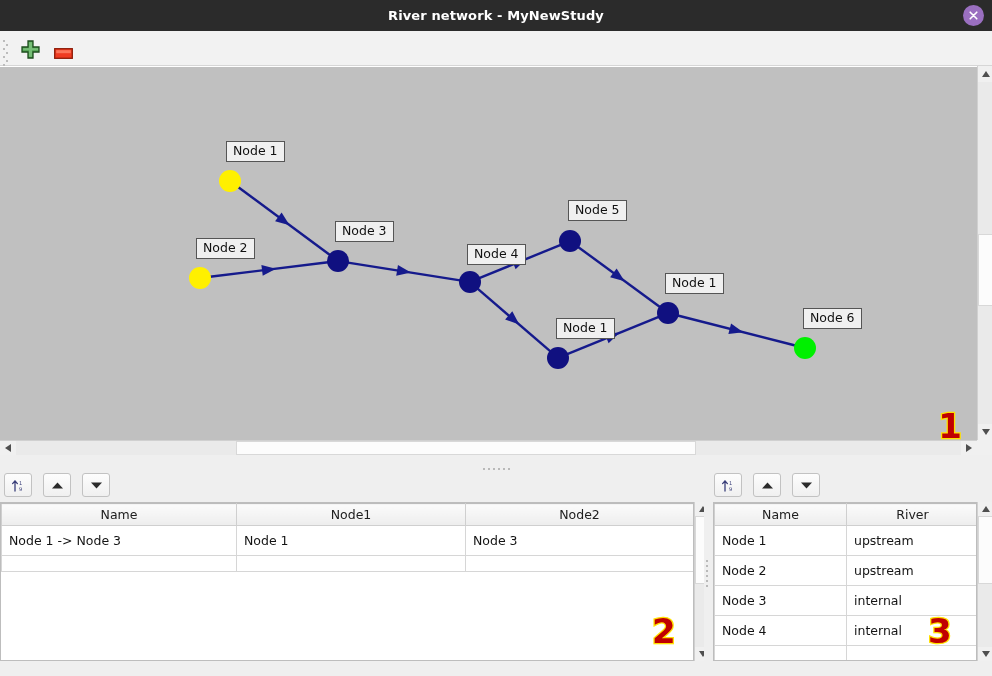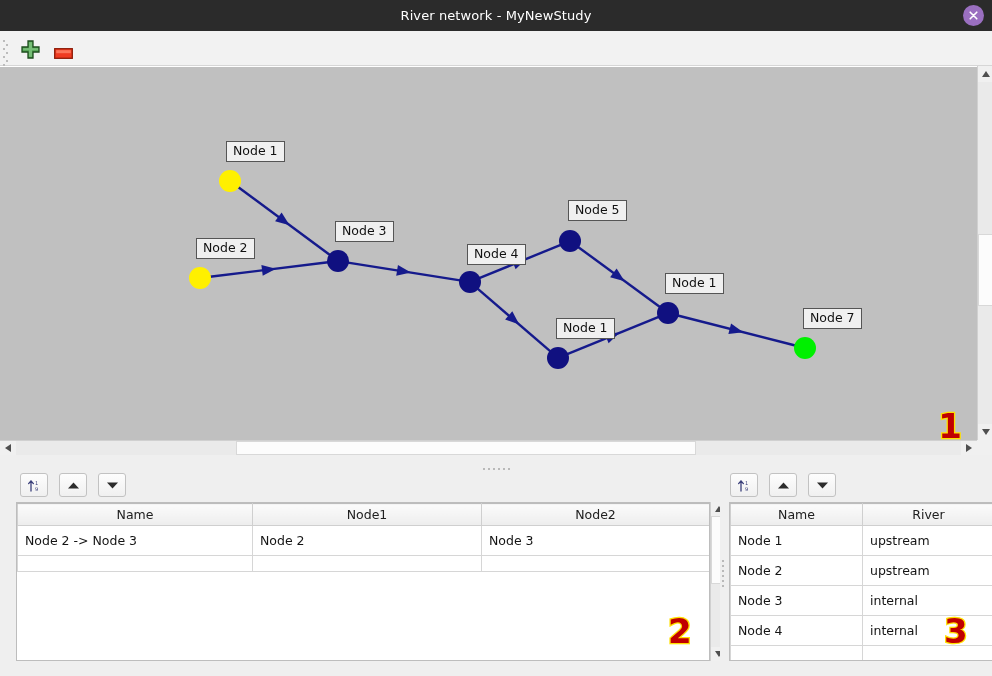--- a/index.html
+++ b/index.html
@@ -8,21 +8,21 @@
     width: 992px; height: 676px;
     overflow: hidden;
     font-family: "DejaVu Sans", "Liberation Sans", sans-serif;
     background: #efefef;
   }
 
   
   #titlebar {
     position: absolute; left: 0; top: 0; width: 992px; height: 31px;
     background: #2b2b2b;
-    display: flex; align-items: center; justify-content: center;
+    display: flex; align-items: center; justify-content: center; font-weight: bold;
   }
   #titlebar-text {
     color: #ffffff; font-size: 13px; letter-spacing: 0.1px;
   }
   #close-button {
     position: absolute; right: 8px; top: 5px;
     width: 21px; height: 21px; border-radius: 50%;
     background: #9a6fc0;
     display: flex; align-items: center; justify-content: center;
     cursor: pointer;
@@ -101,21 +101,21 @@
   #h-splitter {
     position: absolute; left: 0; top: 465px; width: 992px; height: 8px;
     background: #efefef;
     display: flex; align-items: center; justify-content: center;
     cursor: row-resize;
   }
   #h-splitter .dots { display: flex; gap: 3px; }
   #h-splitter .dots i { width: 2px; height: 2px; background: #b9b9b9; display: block; }
 
   
-  #bottom { position: absolute; left: 16px; top: 471px; width: 869px; height: 205px; background: #efefef; }
+  #bottom { position: absolute; left: 0; top: 471px; width: 869px; height: 205px; background: #efefef; }
 
   .tbl-toolbar { position: absolute; height: 26px; }
   .tb-button {
     width: 28px; height: 24px;
     border: 1px solid #c2c2c2; border-radius: 3px;
     background: linear-gradient(#fdfdfd, #f0f0f0);
     display: inline-flex; align-items: center; justify-content: center;
     cursor: pointer; margin-right: 6px; vertical-align: top;
   }
   .tb-button svg { display: block; }
@@ -246,21 +246,21 @@
       </g>
   </svg>
   <div id="labels-layer">
       <div class="node-label" style="left: 226px; top: 74px;">Node 1</div>
       <div class="node-label" style="left: 196px; top: 171px;">Node 2</div>
       <div class="node-label" style="left: 335px; top: 154px;">Node 3</div>
       <div class="node-label" style="left: 467px; top: 177px;">Node 4</div>
       <div class="node-label" style="left: 568px; top: 133px;">Node 5</div>
       <div class="node-label" style="left: 556px; top: 251px;">Node 1</div>
       <div class="node-label" style="left: 665px; top: 206px;">Node 1</div>
-      <div class="node-label" style="left: 803px; top: 241px;">Node 7</div>
+      <div class="node-label" style="left: 803px; top: 241px;">Node 6</div>
     </div>
   <span id="annot-1">1</span>
 </div>
 
 <div class="sb-vert">
   <div class="sb-track" style="left:0;top:16px;width:15px;height:342px;"></div>
   <div class="sb-btn" style="left:0;top:0;width:15px;height:16px;">
     <svg width="8" height="6" viewBox="0 0 8 6">
         <path d="M4 0 L8 6 L0 6 Z" fill="#4f4f4f"></path>
       </svg>
@@ -332,22 +332,22 @@
           </colgroup>
         <thead>
             <tr id="reaches-head">
               <th>Name</th>
               <th>Node1</th>
               <th>Node2</th>
             </tr>
           </thead>
         <tbody id="reaches-body">
             <tr>
-              <td>Node 2 -&gt; Node 3</td>
-              <td>Node 2</td>
+              <td>Node 1 -&gt; Node 3</td>
+              <td>Node 1</td>
               <td>Node 3</td>
             </tr>
             <tr>
               <td style="height: 16px;"></td>
               <td style="height: 16px;"></td>
               <td style="height: 16px;"></td>
             </tr>
           </tbody>
       </table>
     </div>

